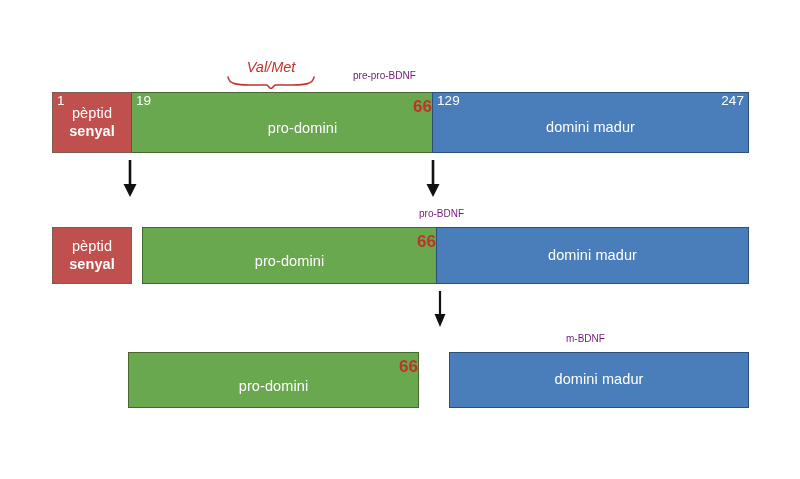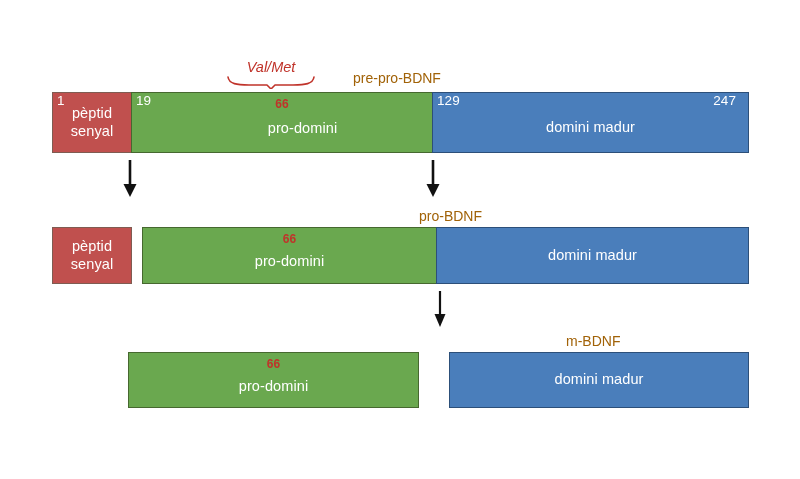--- a/index.html
+++ b/index.html
@@ -39,51 +39,51 @@
   }
   .box.pro {
     background: #6aa84f;
     border: 1px solid #46682f;
   }
   .box.mature {
     background: #4a7ebb;
     border: 1px solid #2c4f79;
   }
   .box-label { position: relative; z-index: 2; }
-  .box-label .l2 { display: block; }
+  .box-label .l2 { display: block; font-weight: bold; }
 
   
   .corner-num {
     position: absolute;
     top: 1px;
     font-size: 13.5px;
     color: #ffffff;
     line-height: 1.1;
   }
   .corner-num.left  { left: 4px; }
-  .corner-num.right { right: 12px; }
+  .corner-num.right { right: 4px; }
 
   
   .res-num {
     position: absolute;
     top: 5px;
     left: 0;
     right: 0;
-    text-align: center;
-    font-size: 12px;
+    text-align: right;
+    font-size: 17px;
     font-weight: 700;
     color: #c0332a;
     line-height: 1.1;
   }
 
   
   .caption {
     position: absolute;
-    font-size: 14px;
-    color: #a16207;
+    font-size: 10px;
+    color: #701a75;
     white-space: nowrap;
   }
 
   
   .valmet-wrap {
     position: absolute;
     text-align: center;
   }
   .valmet-text {
     font-size: 14.5px;

